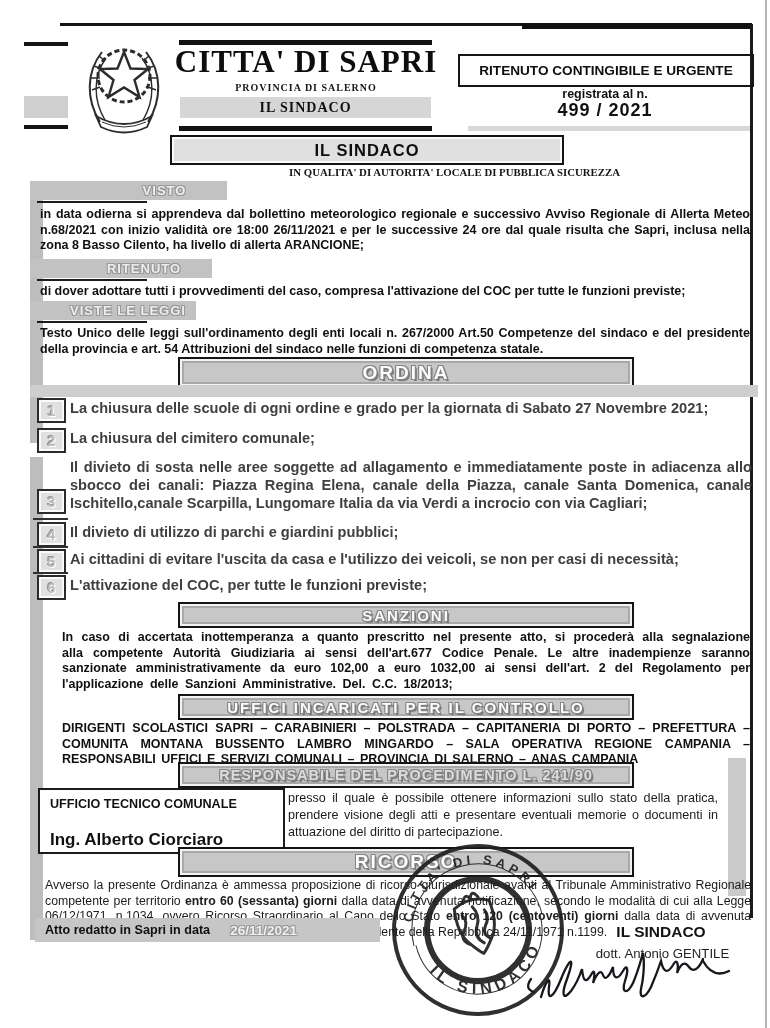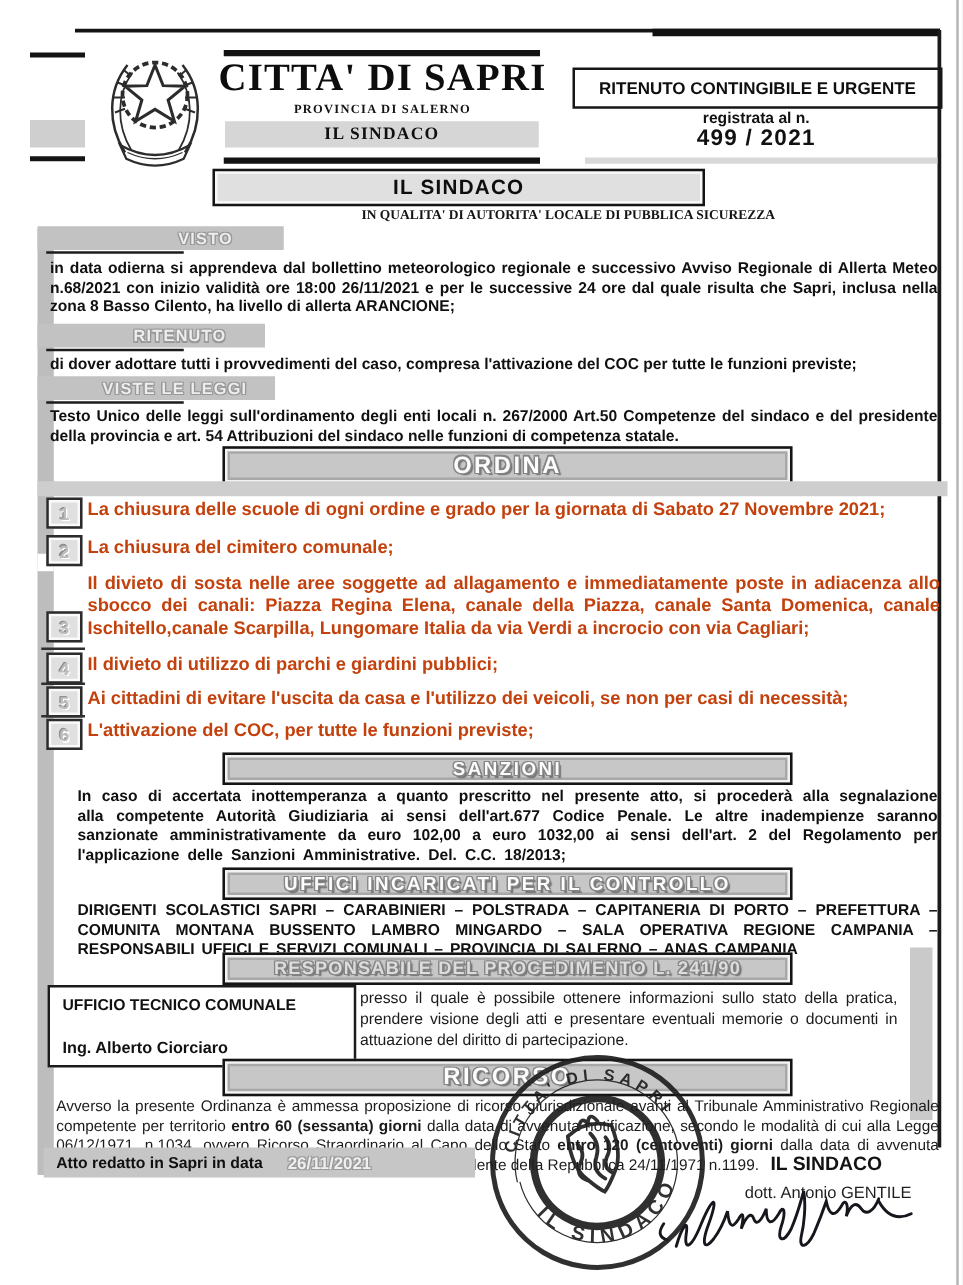--- a/index.html
+++ b/index.html
@@ -49,33 +49,33 @@
   .strip-right{left:728px;top:758px;width:18px;height:138px;background:#cacaca;}
   
   .slabel{background:#c2c2c2;height:19px;display:flex;align-items:center;justify-content:center;
         font-weight:bold;font-size:13px;letter-spacing:1px;color:#ededed;
         text-shadow:1px 1px 0 #989898,-1px -1px 0 #989898,1px -1px 0 #989898,-1px 1px 0 #989898;}
   .sunder{height:2px;background:#1c1c1c;}
   
   .para{font-size:12.5px;line-height:15.6px;text-align:justify;font-weight:bold;color:#101010;}
   .para-med{font-weight:500;color:#1c1c1c;}
   
-  .oitem{font-size:14.6px;font-weight:bold;color:#c2410c;}
+  .oitem{font-size:14.6px;font-weight:bold;color:#404040;}
   .oitem.just{text-align:justify;line-height:18px;}
   .badge{left:37px;width:25px;height:21px;background:#e0e0e0;border:2px solid #2b2b2b;
         box-shadow:inset 0 0 0 2px #fafafa;
         display:flex;align-items:center;justify-content:center;
         font-weight:bold;font-size:14px;color:#bcbcbc;
         text-shadow:1px 1px 0 #ffffff,-1px -1px 0 #8e8e8e;}
   .badge-sep{left:33px;width:35px;height:2px;background:#2f2f2f;}
   .light-band{left:30px;top:385px;width:728px;height:12px;background:#cecece;}
   
   .resp-box{left:38px;top:788px;width:243px;height:62px;border:2px solid #1b1b1b;background:#fff;}
   .resp-office{position:absolute;left:10px;top:7px;font-weight:bold;font-size:12.6px;}
-  .resp-person{position:absolute;left:10px;top:40px;font-weight:bold;font-size:13px;}
+  .resp-person{position:absolute;left:10px;top:40px;font-weight:bold;font-size:17px;}
   
   .atto-band{left:35px;top:918px;width:345px;height:24px;background:#c6c6c6;display:flex;align-items:center;}
   .atto-label{margin-left:10px;font-weight:bold;font-size:12.6px;color:#101010;}
   .atto-date{margin-left:20px;font-weight:bold;font-size:13.5px;color:#efefef;
         text-shadow:1px 1px 0 #9a9a9a,-1px -1px 0 #9a9a9a,1px -1px 0 #9a9a9a,-1px 1px 0 #9a9a9a;}
   .f-sindaco{left:596px;top:923px;width:130px;text-align:center;font-weight:bold;font-size:15.5px;color:#131313;}
   .f-name{left:580px;top:946px;width:165px;text-align:center;font-weight:500;font-size:13.2px;color:#1e1e1e;}
   svg{display:block;}
 </style>
 </head>
@@ -124,21 +124,21 @@
   <div class="abs strip-right"></div>
 
   <div class="abs slabel" style="left:30px;top:181px;width:197px;padding-left:72px;box-sizing:border-box">VISTO</div>
   <div class="abs sunder" style="left:37px;top:201px;width:110px"></div>
   <div class="abs para" style="left:40px;top:207px;width:710px">in data odierna si apprendeva dal bollettino meteorologico regionale e successivo Avviso Regionale di Allerta Meteo n.68/2021 con inizio validità ore 18:00 26/11/2021 e per le successive 24 ore dal quale risulta che Sapri, inclusa nella zona 8 Basso Cilento, ha livello di allerta ARANCIONE;</div>
 
   <div class="abs slabel" style="left:30px;top:259px;width:182px;padding-left:46px;box-sizing:border-box">RITENUTO</div>
   <div class="abs sunder" style="left:37px;top:279px;width:110px"></div>
   <div class="abs para" style="left:40px;top:284px;width:710px">di dover adottare tutti i provvedimenti del caso, compresa l'attivazione del COC per tutte le funzioni previste;</div>
 
-  <div class="abs slabel" style="left:30px;top:301px;width:190px;padding-left:30px;box-sizing:border-box">VISTE LE LEGGI</div>
+  <div class="abs slabel" style="left:30px;top:301px;width:166px;padding-left:30px;box-sizing:border-box">VISTE LE LEGGI</div>
   <div class="abs sunder" style="left:37px;top:321px;width:110px"></div>
   <div class="abs para" style="left:40px;top:326px;width:710px">Testo Unico delle leggi sull'ordinamento degli enti locali n. 267/2000 Art.50 Competenze del sindaco e del presidente della provincia e art. 54 Attribuzioni del sindaco nelle funzioni di competenza statale.</div>
 
   <div class="abs banner" style="left:178px;top:357px;width:452px;height:27px;font-size:19px">ORDINA</div>
   <div class="abs light-band"></div>
 
   <div class="abs badge" style="top:398px">1</div>
   <div class="abs oitem" style="left:70px;top:400px;width:682px">La chiusura delle scuole di ogni ordine e grado per la giornata di Sabato 27 Novembre 2021;</div>
 
   <div class="abs badge" style="top:428px">2</div>

